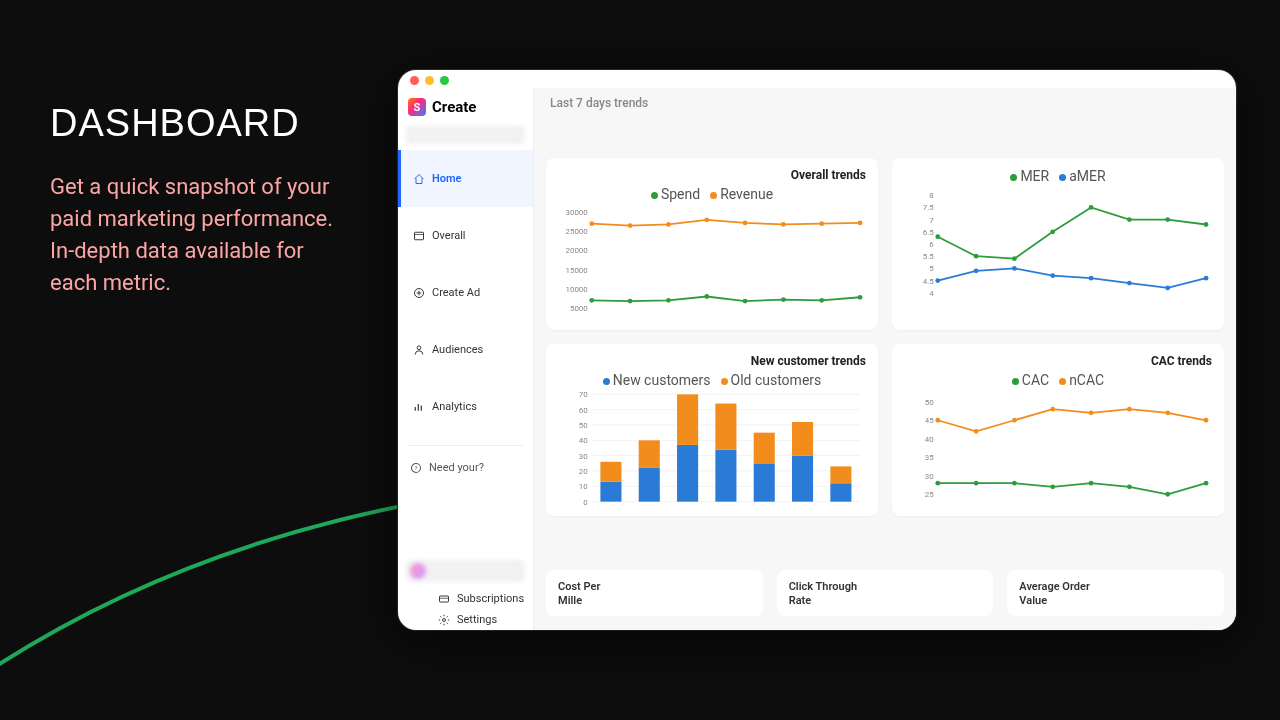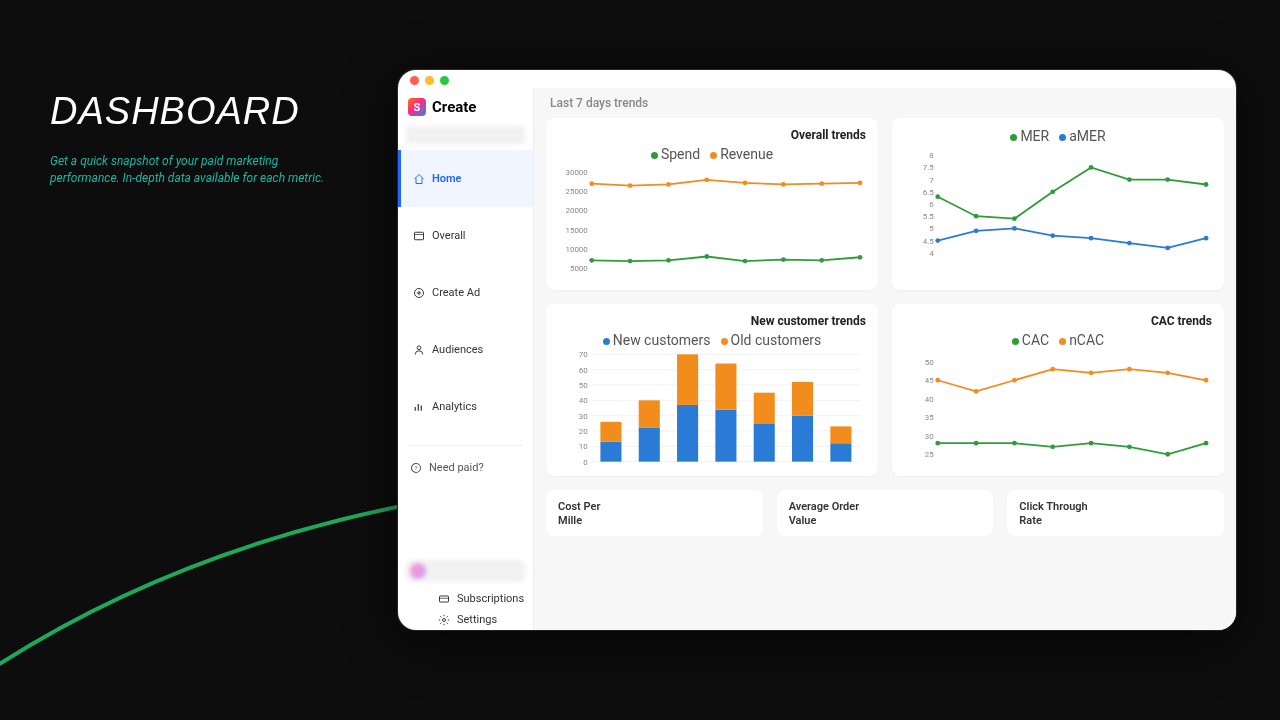--- a/index.html
+++ b/index.html
@@ -1,19 +1,19 @@
 <!DOCTYPE html>
 <html><head>
 <meta charset="utf-8">
 <style>
 * { box-sizing: border-box; margin: 0; padding: 0; }
 body { width: 1280px; height: 720px; background: #0d0d0d; font-family: -apple-system, "Segoe UI", Roboto, Arial, sans-serif; position: relative; overflow: hidden; }
-.promo { position: absolute; left: 50px; top: 90px; color: #fff; width: 300px; font-style: italic; }
+.promo { position: absolute; left: 50px; top: 102px; color: #fff; width: 300px; }
 .promo-title { font-size: 38px; font-weight: 400; letter-spacing: 1px; font-family: "Arial Black", Arial, sans-serif; }
-.promo-sub { margin-top: 20px; font-size: 12px; line-height: 1.45; color: #14b8a6; }
+.promo-sub { margin-top: 26px; font-size: 22px; line-height: 1.45; color: #fca5a5; }
 .swoop { position: absolute; left: -80px; bottom: -60px; width: 560px; height: 320px; pointer-events: none; }
 .swoop path { stroke: #1fa85a; stroke-width: 4; fill: none; }
 .app { position: absolute; left: 398px; top: 70px; width: 838px; height: 560px; background: #fff; border-radius: 18px; box-shadow: 0 10px 50px rgba(0,0,0,0.6), 0 0 0 1px #333; overflow: hidden; display: flex; flex-direction: column; }
 .titlebar { height: 18px; padding: 6px 12px 0; display: flex; gap: 6px; }
 .tlight { width: 9px; height: 9px; border-radius: 50%; }
 .red { background: #ff5f57; } .yellow { background: #febc2e; } .green { background: #28c840; }
 .body { flex: 1; display: flex; min-height: 0; }
 .sidebar { width: 136px; border-right: 1px solid #eee; display: flex; flex-direction: column; padding: 6px 0 0; font-size: 11px; }
 .brand { display: flex; align-items: center; gap: 6px; padding: 4px 10px 10px; font-weight: 700; font-size: 15px; }
 .brand-logo { width: 18px; height: 18px; border-radius: 4px; background: linear-gradient(135deg,#ff7a00,#ff2a7a 40%,#3c7dff); display:flex; align-items:center; justify-content:center; color:#fff; font-size:11px; font-weight:bold;}
@@ -22,21 +22,21 @@
 .nav-item { display:flex; align-items:center; gap:7px; padding: 22px 12px; color:#333; cursor:pointer; border-left:3px solid transparent;}
 .nav-item.active { background:#f1f5ff; color:#1e66ff; border-left-color:#1e66ff; font-weight:600;}
 .nav-ico { width:12px; height:12px; display:inline-flex; align-items:center; justify-content:center;}
 .nav-ico svg { width:12px; height:12px; }
 .divider { height:1px; background:#eee; margin:10px 10px; }
 .help { padding:5px 12px; display:flex; gap:7px; align-items:center; color:#555;}
 .spacer { flex:1; }
 .usercard { margin:0 8px 6px; height:22px; border-radius:6px; background:#f1f1f1; filter:blur(2px); display:flex; align-items:center; gap:6px; padding:0 4px;}
 .avatar { width:16px; height:16px; border-radius:50%; background:linear-gradient(135deg,#f9c,#c9f); filter:none;}
 .bottom-item { display:flex; align-items:center; gap:7px; padding:4px 12px; color:#333; font-size:11px;margin-left:28px;}
-.main { flex:1; background:#f7f7f8; overflow:hidden; padding:8px 12px 0; display:flex; flex-direction:column; min-height:0;}
+.main { flex:1; background:#f7f7f8; overflow:hidden; padding:8px 12px 0; display:flex; flex-direction:column; min-height:0;gap:40px;}
 .section-title { font-size:12px; color:#888; font-weight:500; margin:0 0 8px 4px;}
 .grid { display:grid; grid-template-columns: 1fr 1fr; gap:14px; }
 .card { background:#fff; border-radius:8px; padding:10px 12px 8px; box-shadow:0 1px 2px rgba(0,0,0,0.04); min-height:0;text-align:right;}
 .card h3 { font-size:12px; font-weight:700; color:#222; margin-bottom:4px;}
 .legend { display:flex; gap:10px; justify-content:center; font-size:14px; color:#555; margin-bottom:2px;}
 .ldot { width:7px; height:7px; border-radius:50%; display:inline-block; margin-right:3px; vertical-align:middle;}
 .chart { width:100%; height:118px; display:block;}
 .axis-text { font-size:8px; fill:#888; }
 .line { fill:none; stroke-width:1.8; }
 .bottomrow { display:grid; grid-template-columns: repeat(3,1fr); gap:14px; margin-top:14px;}
@@ -116,21 +116,21 @@
           </div>
         </nav>
       <div class="divider"></div>
       <div class="help">
         <span class="nav-ico">
             <svg viewBox="0 0 16 16">
               <circle cx="8" cy="8" r="6" fill="none" stroke="#555" stroke-width="1.4"></circle>
               <text x="8" y="11" text-anchor="middle" font-size="8" fill="#555">?</text>
             </svg>
           </span>
-        <span>Need paid?</span>
+        <span>Need your?</span>
       </div>
       <div class="spacer"></div>
       <div class="usercard">
           <div class="avatar"></div>
         </div>
       <div id="bottom-nav">
           <div class="bottom-item">
             <span class="nav-ico">
               <svg viewBox="0 0 16 16">
                 <rect x="2" y="4" width="12" height="8" rx="1" fill="none" stroke="currentColor" stroke-width="1.3"></rect>
@@ -293,21 +293,21 @@
               <circle cx="265.42857142857144" cy="22.620689655172416" r="2.4" fill="#f28c1c"></circle>
               <circle cx="304" cy="30.06896551724138" r="2.4" fill="#f28c1c"></circle>
             </svg>
           </div>
         </div>
       <div class="bottomrow" id="mini-row">
           <div class="mini-card">
             <div>Cost Per<br>Mille</div>
           </div>
           <div class="mini-card">
+            <div>Click Through<br>Rate</div>
+          </div>
+          <div class="mini-card">
             <div>Average Order<br>Value</div>
-          </div>
-          <div class="mini-card">
-            <div>Click Through<br>Rate</div>
           </div>
         </div>
     </main>
   </div>
 </div>
 
 </body></html>

